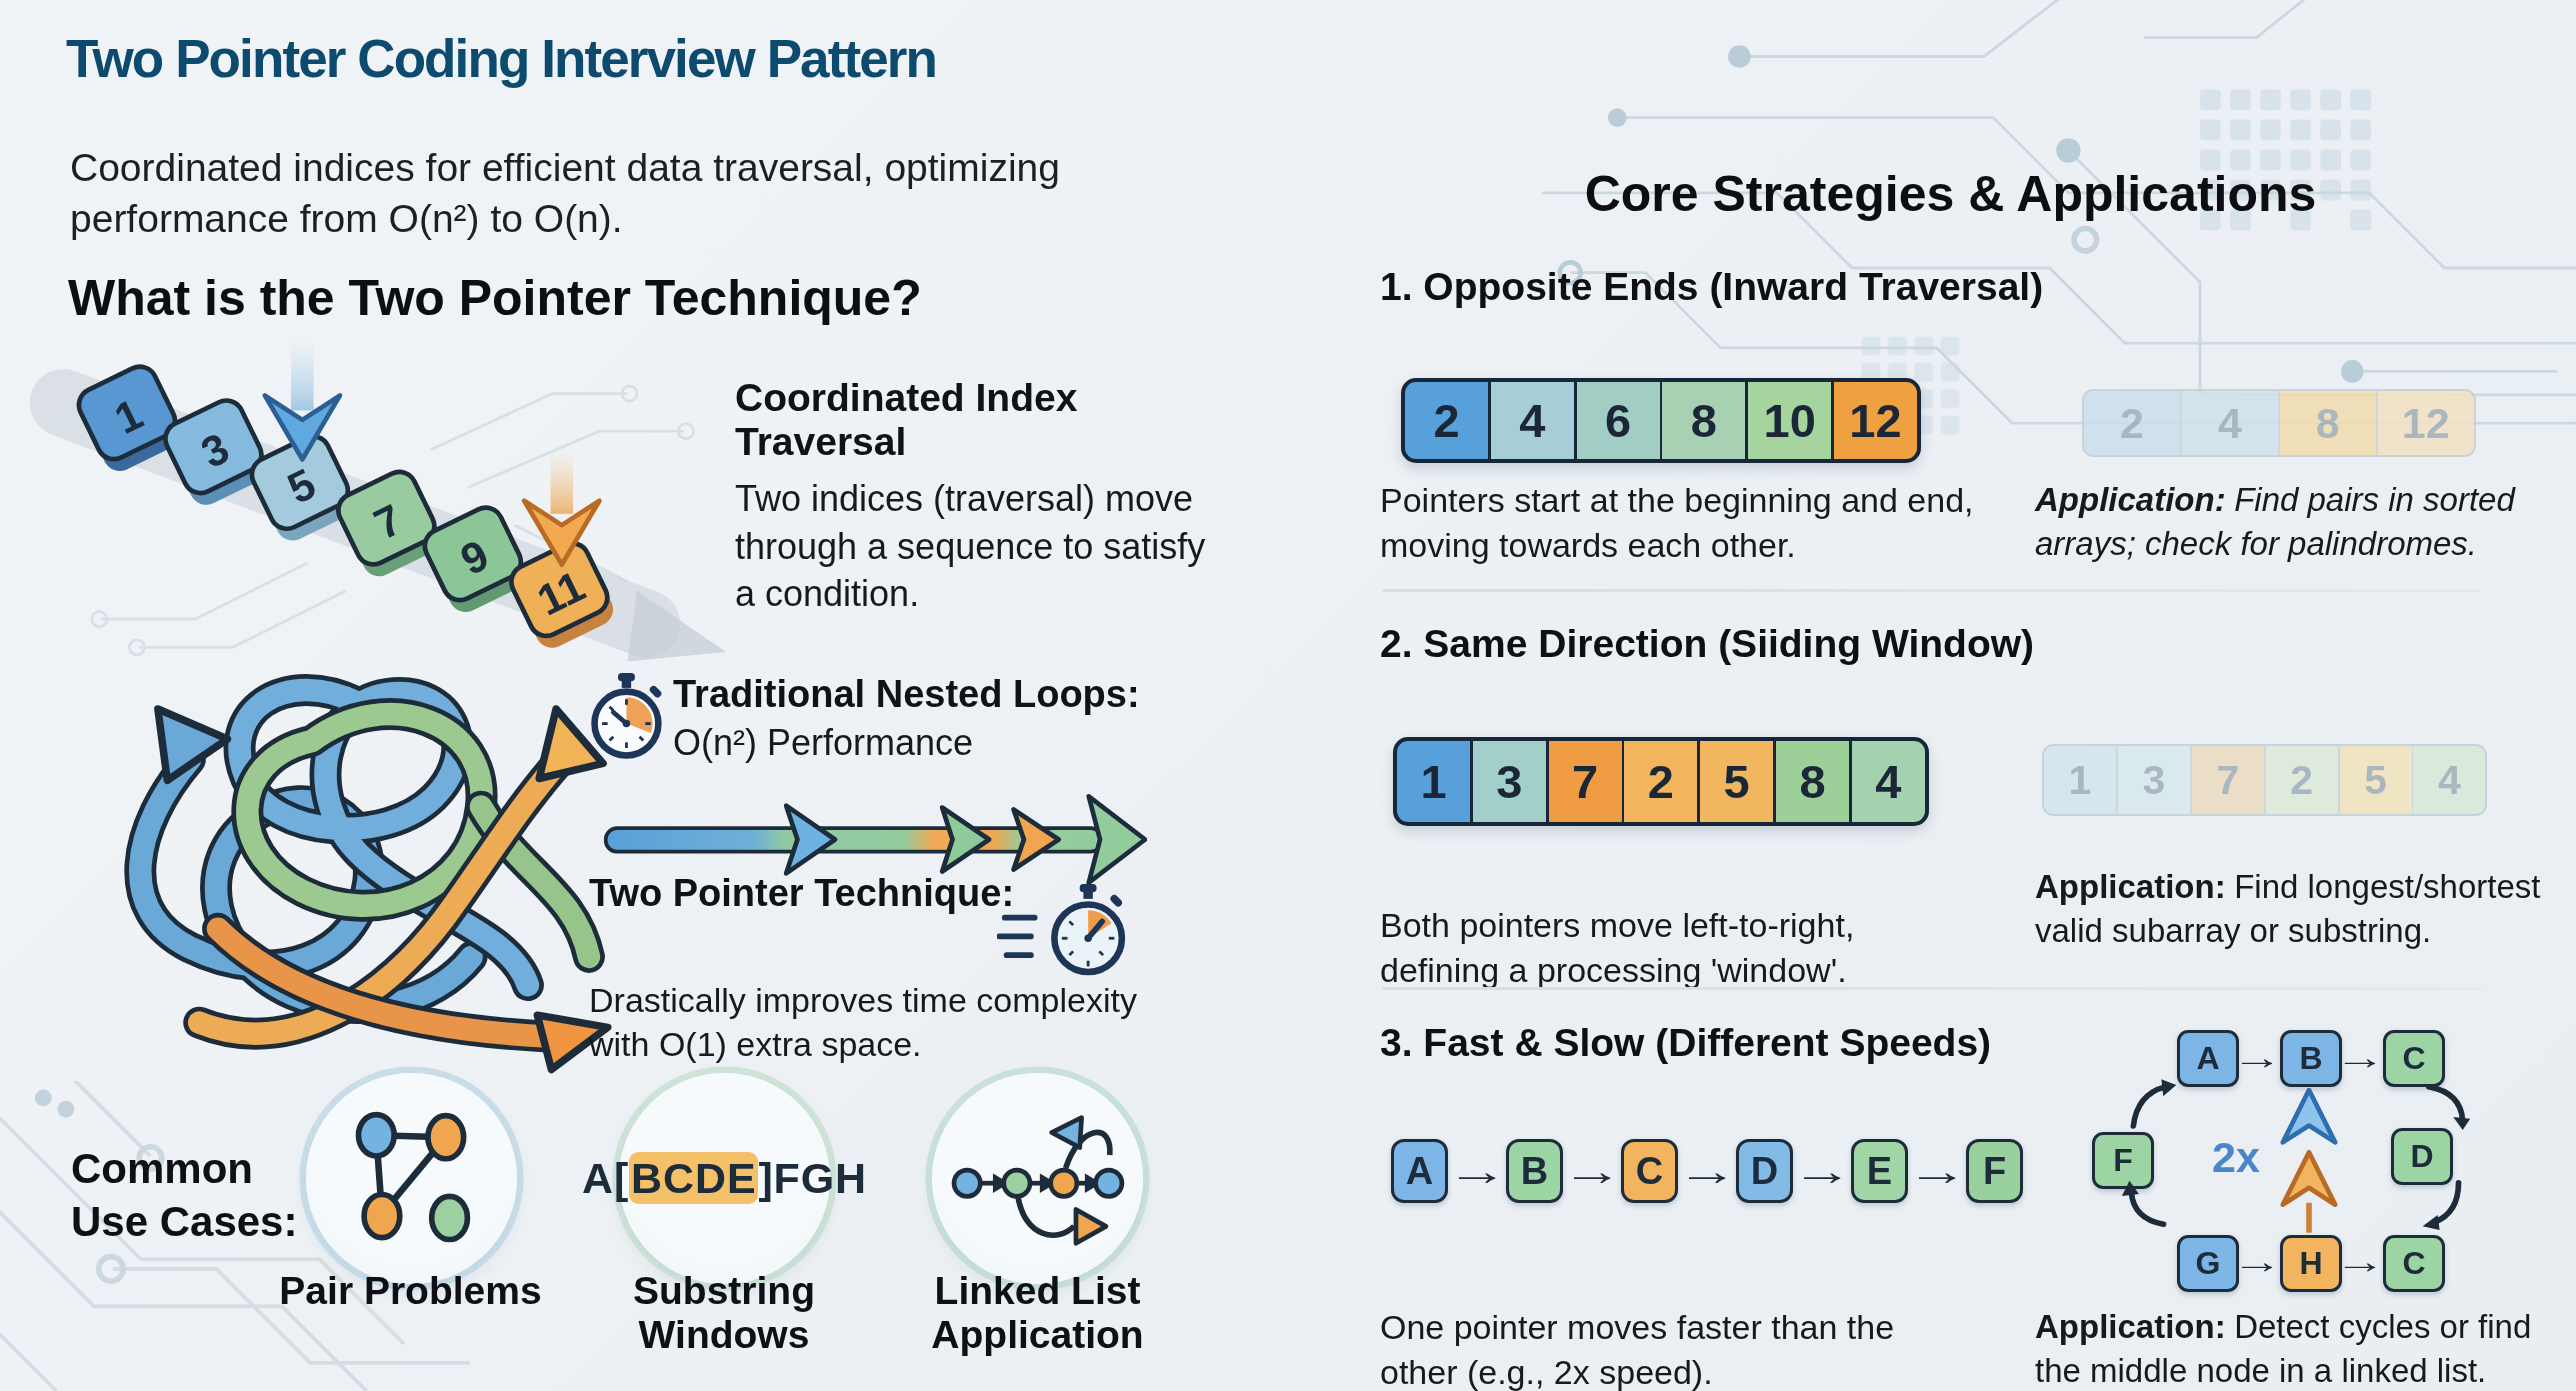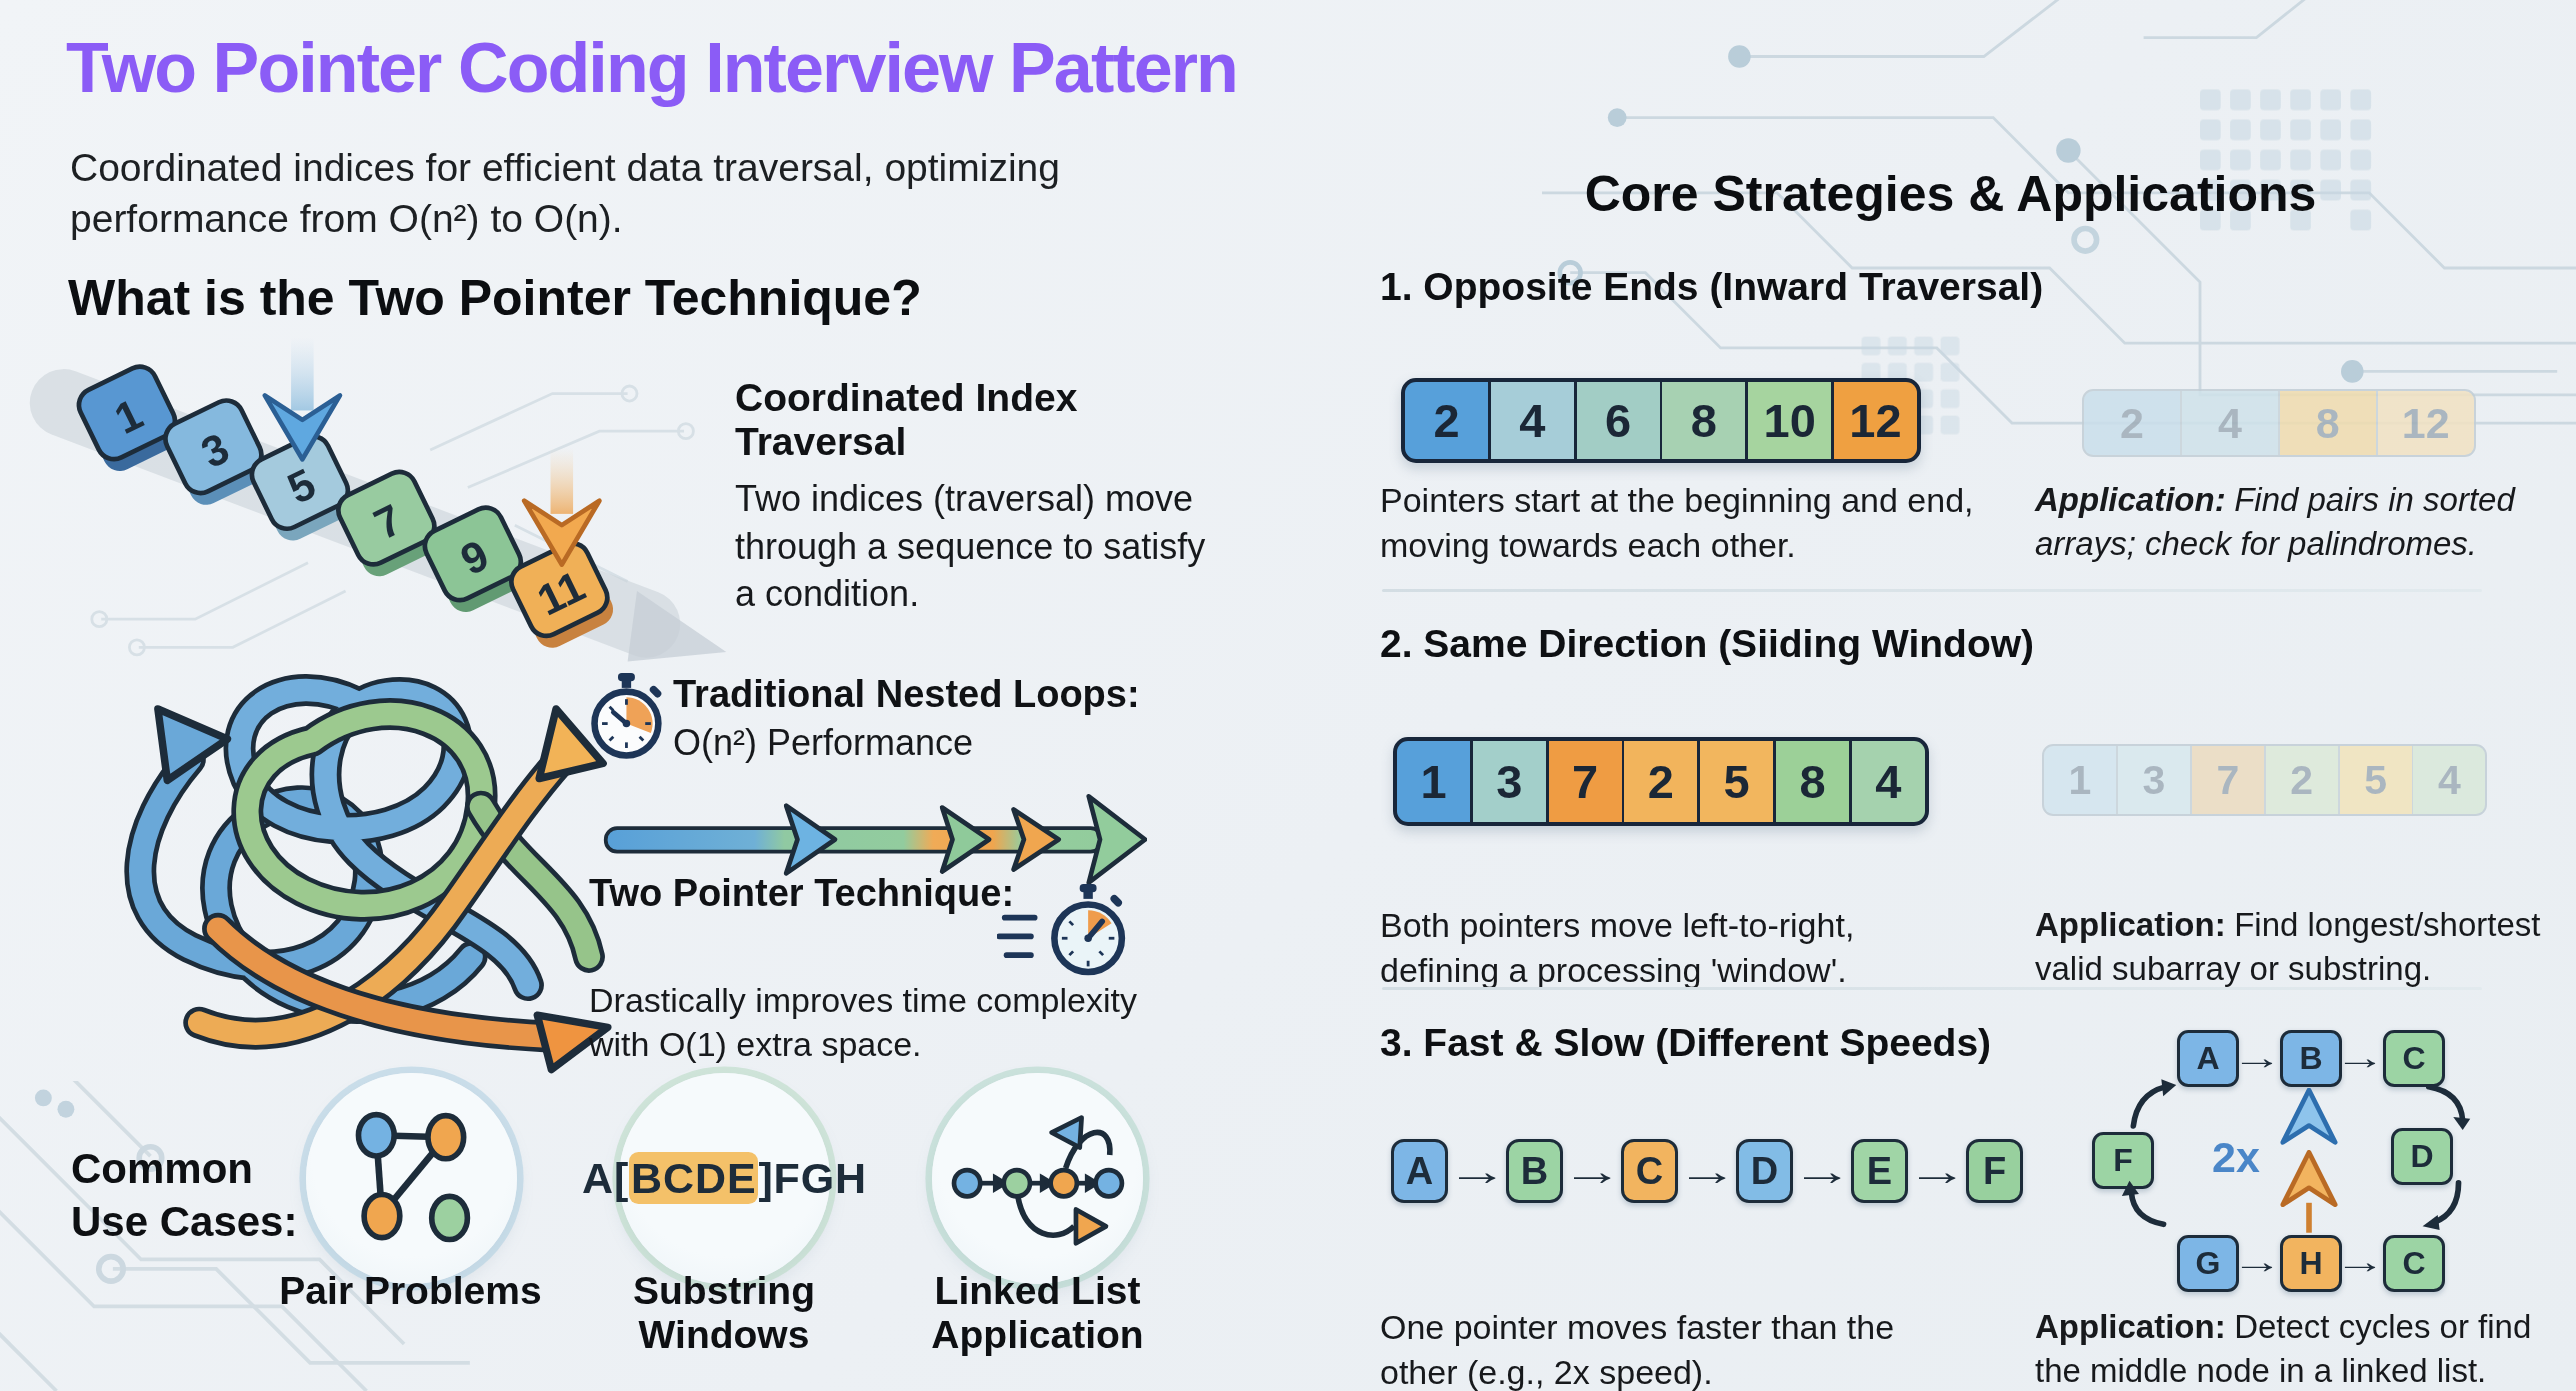--- a/index.html
+++ b/index.html
@@ -3,21 +3,21 @@
 <meta charset="utf-8">
 <style>
   html,body{margin:0;padding:0;}
   body{
     width:2576px;height:1391px;overflow:hidden;position:relative;
     background:linear-gradient(135deg,#f1f4f7 0%,#ecf0f4 55%,#e9eef2 100%);
     font-family:"Liberation Sans", sans-serif;color:#131517;
   }
   .abs{position:absolute;}
   
-  #title{left:66px;top:28px;font-size:70px;font-weight:bold;letter-spacing:-1.9px;color:#8b5cf6;}
+  #title{left:66px;top:28px;font-size:53px;font-weight:bold;letter-spacing:-1.9px;color:#0c4a6e;}
   #subtitle{left:70px;top:143px;width:1081px;font-size:39px;line-height:1.3;color:#1d2023;}
   
   #left-heading{left:68px;top:269px;font-size:50px;font-weight:bold;color:#0c0e11;}
   #blocks-svg{left:26px;top:337px;}
   #coordinated{left:735px;top:376px;width:512px;}
   .block-title{font-size:39px;font-weight:bold;color:#101215;}
   .block-body{font-size:36px;line-height:1.32;margin-top:11.3px;color:#17191c;width:489px;}
   #knot-svg{left:77px;top:647px;}
   #nested-icon{left:585px;top:671px;}
   #nested-text{left:673px;top:673px;}
@@ -49,21 +49,21 @@
   #array2{left:1393px;top:737px;} #array2 .cell{width:73px;height:81px;font-size:47px;}
   .faded{display:flex;background:#c8d3da;border:2.8px solid #c2ced6;border-radius:11.3px;gap:1.9px;overflow:hidden;opacity:.85;}
   .faded .cell{display:flex;align-items:center;justify-content:center;font-weight:bold;color:#9fadb8;}
   #faded1{left:2082px;top:389px;} #faded1 .cell{width:96px;height:64px;font-size:43px;}
   #faded2{left:2042px;top:744px;} #faded2 .cell{width:72px;height:68px;font-size:41px;}
   .desc{font-size:34px;line-height:1.32;color:#17191c;}
   #desc1{left:1380px;top:478px;width:602px;} #desc2{left:1380px;top:903px;width:583px;}
   #desc3{left:1380px;top:1305px;width:583px;}
   .app{font-size:33px;line-height:1.34;color:#17191c;}
   .app b{margin-right:8.5px;}
-  #app1{left:2035px;top:478px;width:526px;font-style:italic;} #app2{left:2035px;top:903px;width:526px;}
+  #app1{left:2035px;top:478px;width:526px;font-style:italic;} #app2{left:2035px;top:865px;width:526px;}
   #app3{left:2035px;top:1305px;width:526px;}
   .divider{height:2.8px;background:linear-gradient(to right,#d3dde3,#e2eaee);border-radius:1.9px;}
   #div1{left:1382px;top:589px;width:1100px;} #div2{left:1382px;top:987px;width:1100px;}
   
   #chain{left:1391px;top:1139px;display:flex;align-items:center;}
   .chain-node{width:51px;height:58px;border:3.8px solid #1d2c3a;border-radius:13px;display:flex;align-items:center;justify-content:center;
       font-size:38px;font-weight:bold;color:#1d2c3a;box-shadow:0 2.8px 5.6px rgba(90,115,140,.3);}
   .chain-arrow{font-size:41px;font-weight:bold;color:#1d2c3a;margin:0 8.5px;display:inline-block;transform:scaleX(1.5);}
   
   #cycle{left:2092px;top:1030px;width:376px;height:287px;}

